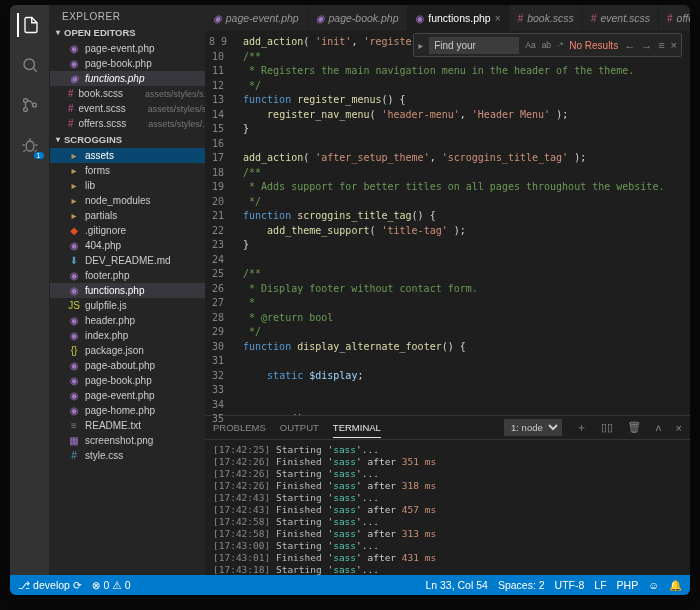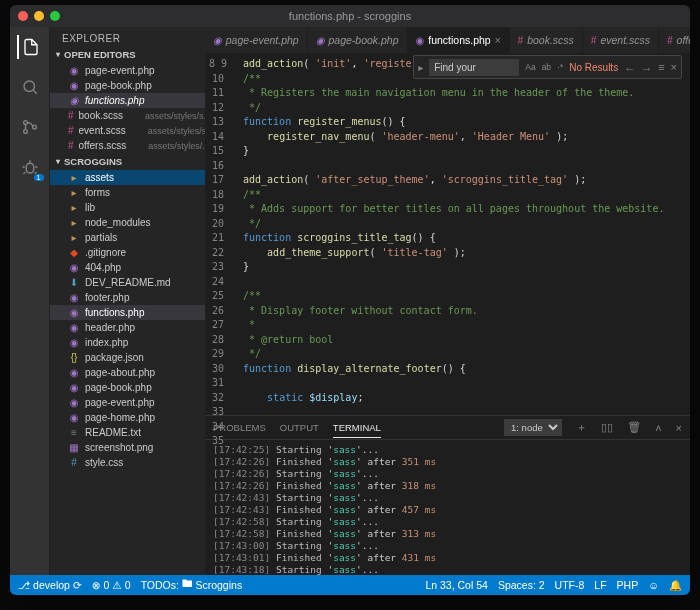--- a/index.html
+++ b/index.html
@@ -166,28 +166,20 @@
     padding:0 8px; gap:10px;
   }
   .statusbar .sbitem{display:flex; align-items:center; gap:3px; cursor:pointer;}
   .statusbar .spacer{flex:1;}
 </style>
 </head>
 <body>
 
 <div class="window">
 
-  <div class="titlebar">
-    <div class="traffic">
-      <div class="dot red"></div>
-      <div class="dot yellow"></div>
-      <div class="dot green"></div>
-    </div>
-    <div class="titletext">functions.php - scroggins</div>
-  </div>
 
   <div class="body">
 
     <div class="activitybar">
       <div class="abicon active">
         <svg width="18" height="18" viewBox="0 0 24 24" fill="none" stroke="currentColor" stroke-width="1.8">
             <path d="M13 2H6a2 2 0 0 0-2 2v16a2 2 0 0 0 2 2h12a2 2 0 0 0 2-2V9z"></path>
             <path d="M13 2v7h7"></path>
           </svg>
       </div>
@@ -280,20 +272,24 @@
             <span class="fi md">⬇</span>
             <span>DEV_README.md</span>
           </div>
           <div class="side-item">
             <span class="fi php">◉</span>
             <span>footer.php</span>
           </div>
           <div class="side-item active">
             <span class="fi php">◉</span>
             <span>functions.php</span>
+          </div>
+          <div class="side-item">
+            <span class="fi js">JS</span>
+            <span>gulpfile.js</span>
           </div>
           <div class="side-item">
             <span class="fi php">◉</span>
             <span>header.php</span>
           </div>
           <div class="side-item">
             <span class="fi php">◉</span>
             <span>index.php</span>
           </div>
           <div class="side-item">
@@ -478,25 +474,20 @@
       <span>⎇</span>
       <span>develop</span>
       <span>⟳</span>
     </div>
     <div class="sbitem">
       <span>⊗</span>
         <span>0</span>
       <span>⚠</span>
         <span>0</span>
     </div>
-    <div class="sbitem">
-      <span>TODOs:</span>
-      <span>🖿</span>
-      <span>Scroggins</span>
-    </div>
     <div class="spacer"></div>
     <div class="sbitem">Ln 33, Col 54</div>
     <div class="sbitem">Spaces: 2</div>
     <div class="sbitem">UTF-8</div>
     <div class="sbitem">LF</div>
     <div class="sbitem">PHP</div>
     <div class="sbitem">☺</div>
     <div class="sbitem">🔔</div>
   </div>
 

